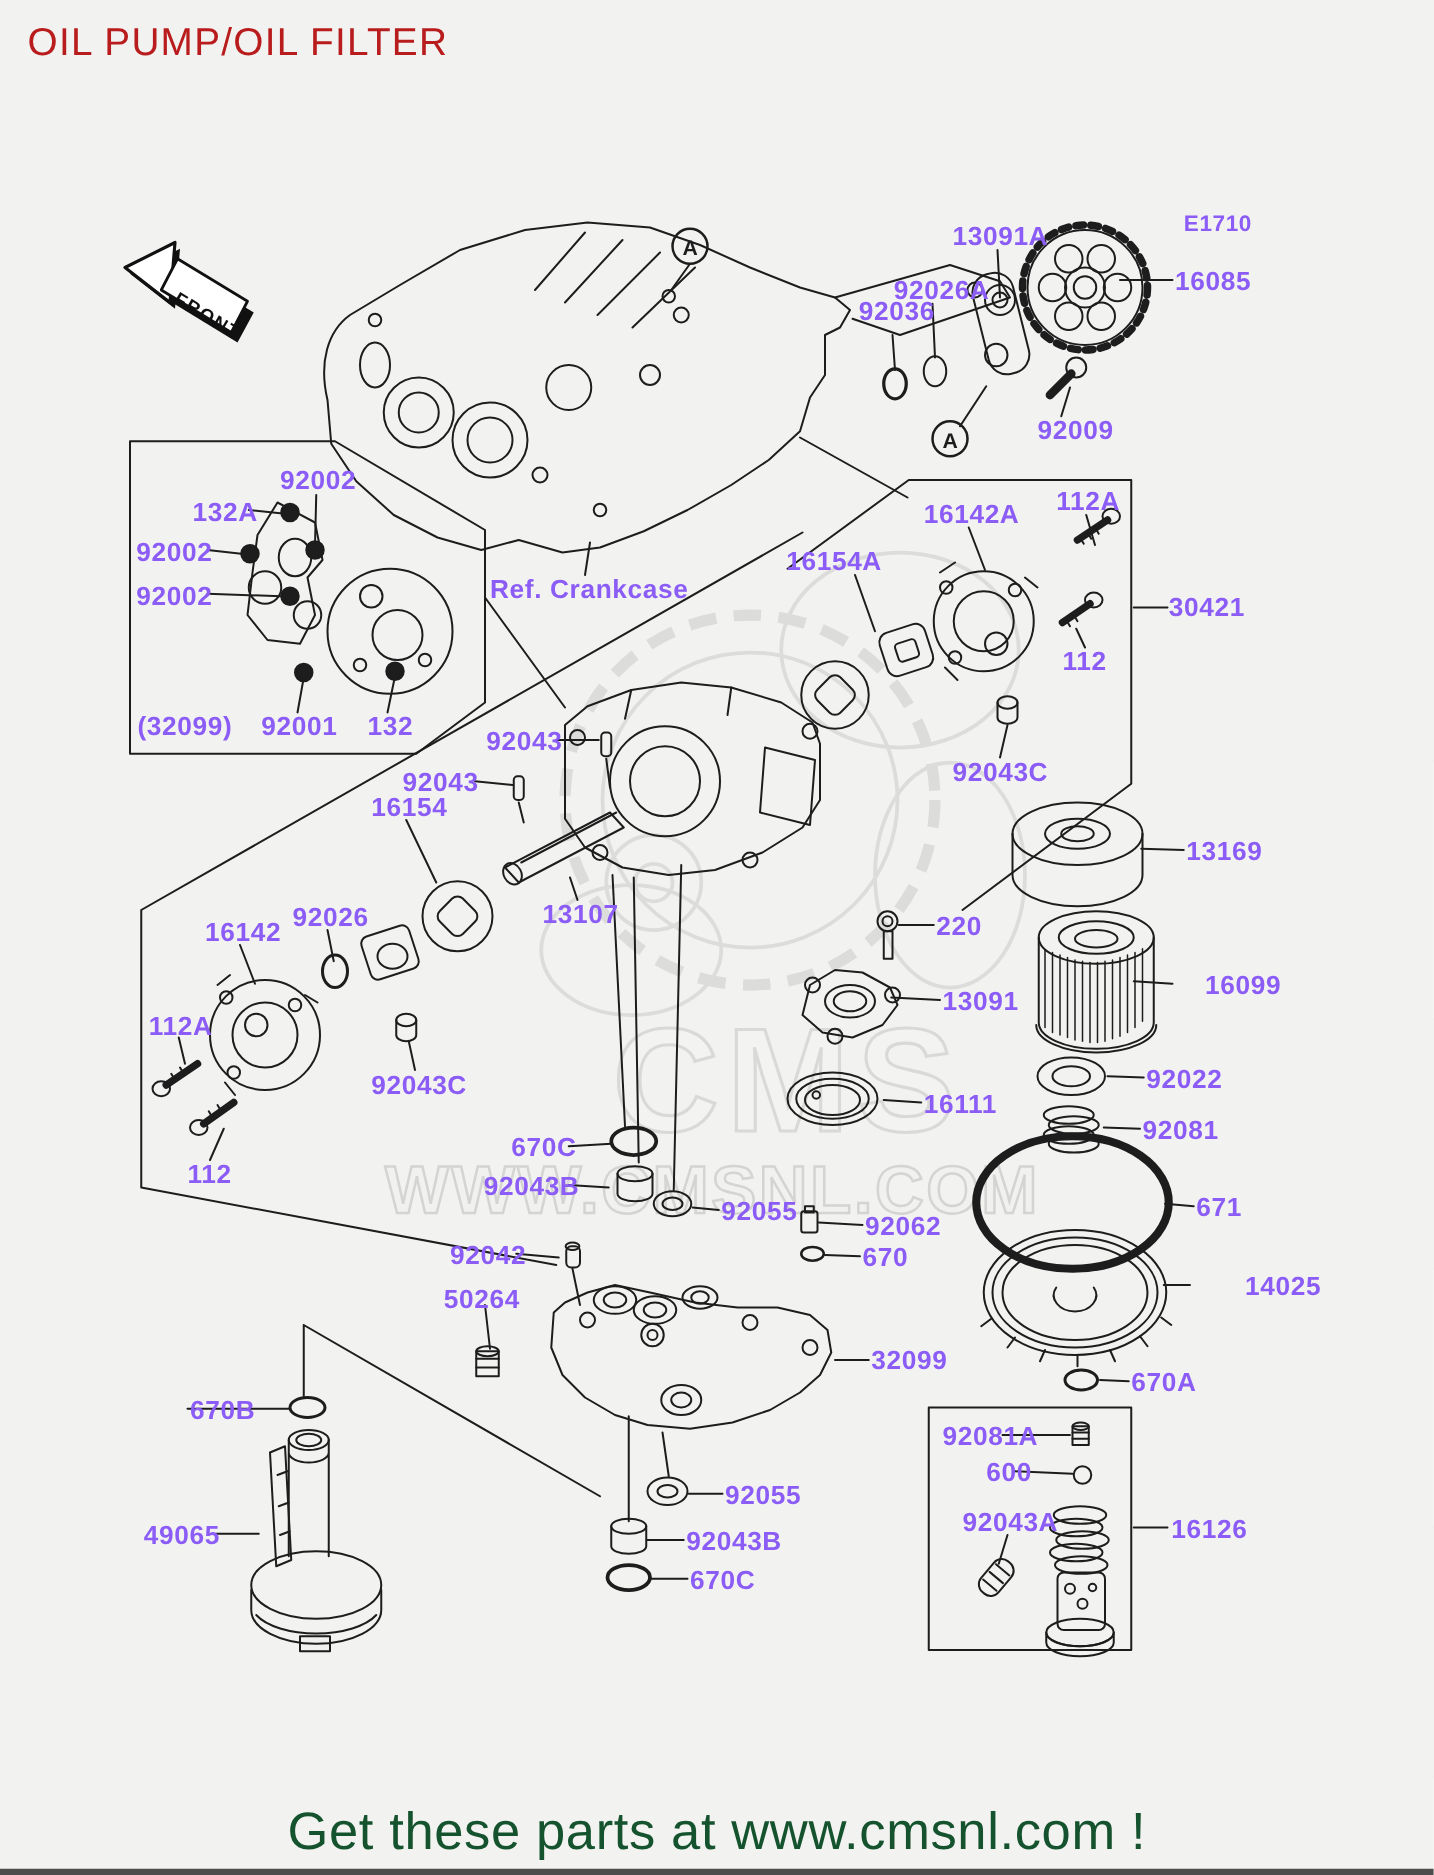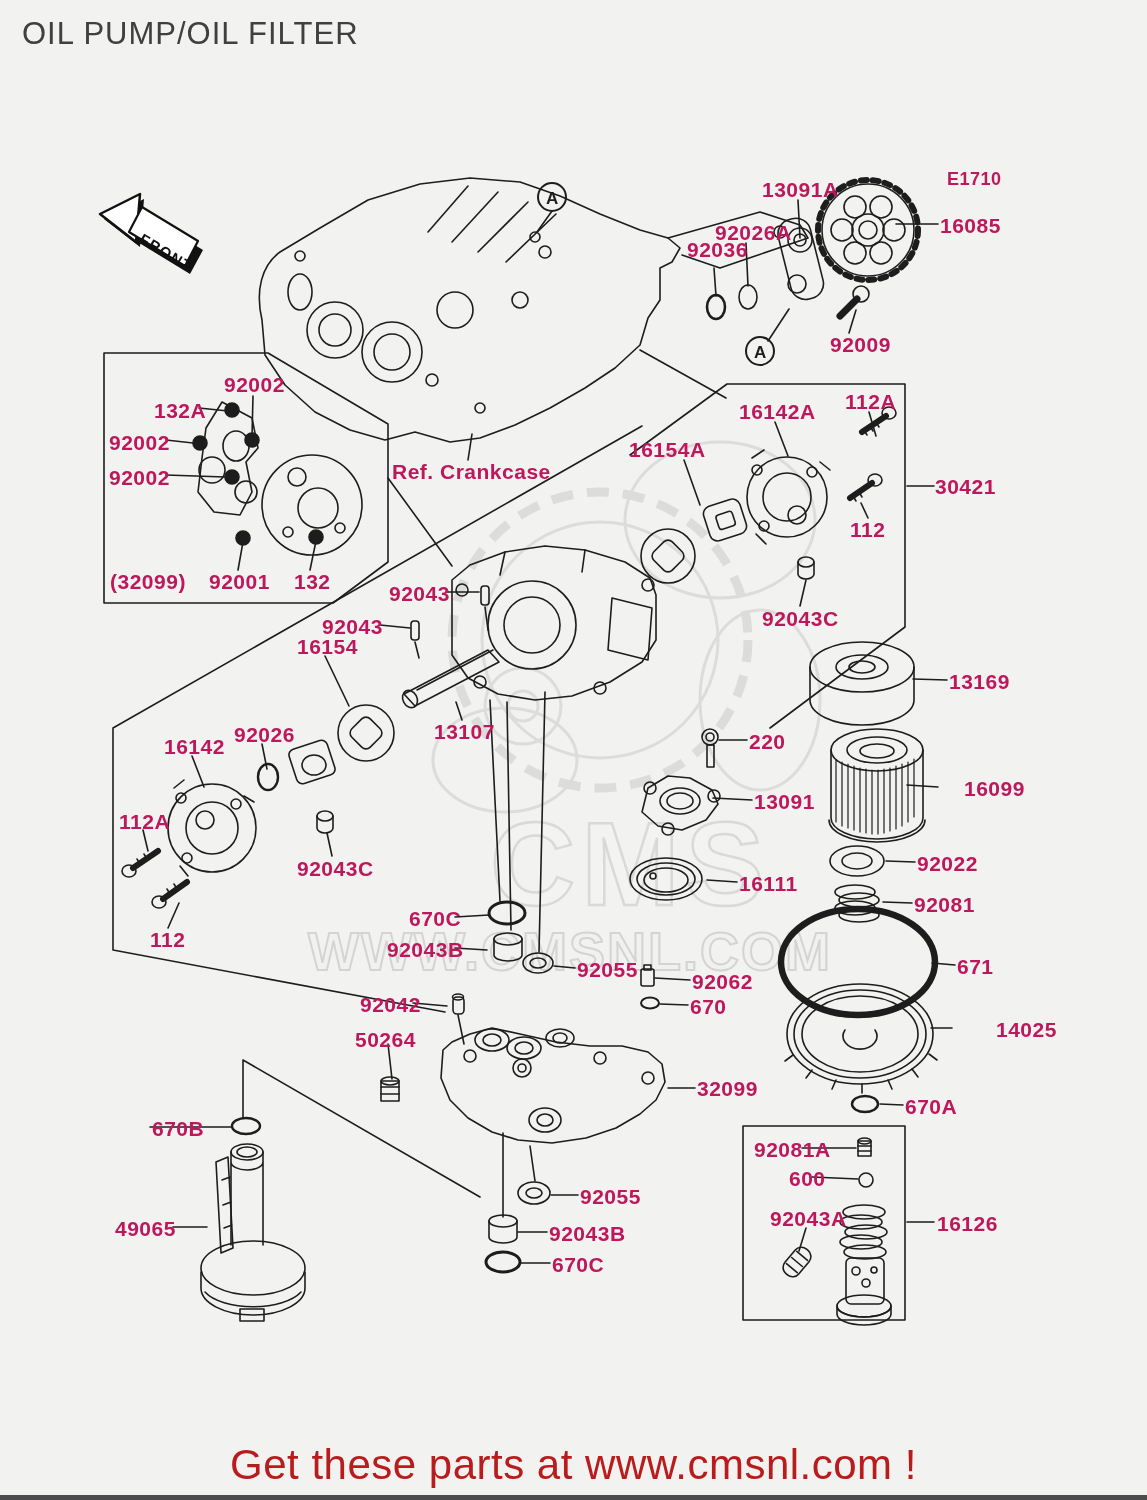--- a/index.html
+++ b/index.html
@@ -5,34 +5,34 @@
   html,body{margin:0;padding:0;}
   #stage{
     position:relative;
     width:1147px;height:1500px;
     background:#f2f2f1;
     font-family:"Liberation Sans",sans-serif;
     overflow:hidden;
   }
   #page-title{
     position:absolute;left:22px;top:16px;
-    font-size:31px;color:#404040;letter-spacing:1px;
+    font-size:31px;color:#b91c1c;letter-spacing:1px;
     font-weight:400;white-space:nowrap;
   }
   svg{position:absolute;left:0;top:0;}
   .art{stroke:#1d1d1d;stroke-width:1.6;fill:none;stroke-linejoin:round;stroke-linecap:round;}
   .wm{stroke:#dcdcdb;fill:none;}
   .pl{
-    position:absolute;font-size:21px;font-weight:700;color:#be185d;
+    position:absolute;font-size:21px;font-weight:700;color:#8b5cf6;
     line-height:1;white-space:nowrap;letter-spacing:0.5px;
   }
   .pl.small{font-size:18px;}
   #footer-banner{
     position:absolute;left:0;right:0;top:1441px;text-align:center;
-    font-size:42px;font-weight:400;color:#b91c1c;letter-spacing:0.5px;
+    font-size:42px;font-weight:400;color:#14532d;letter-spacing:0.5px;
     cursor:pointer;
   }
   #bottom-strip{
     position:absolute;left:0;right:0;bottom:0;height:5px;background:#4d4d4d;
   }
 </style>
 </head>
 <body>
 
 <div id="stage">

